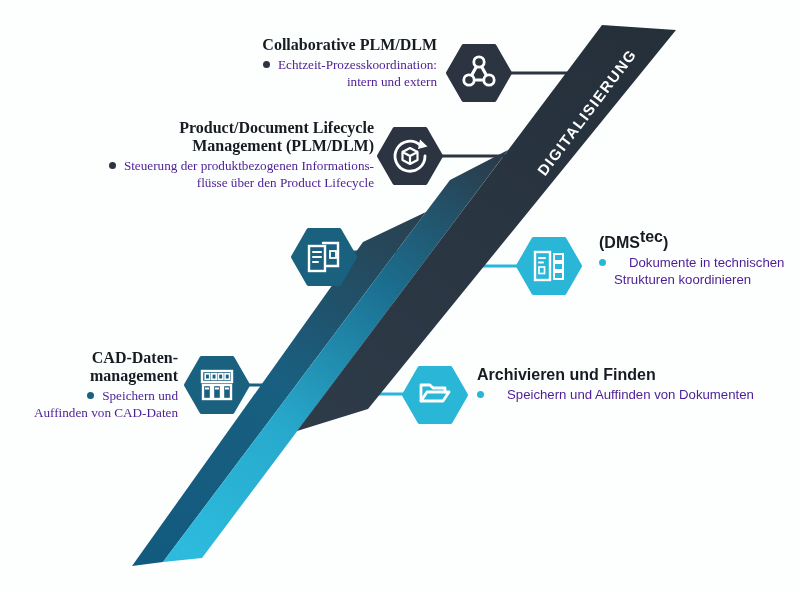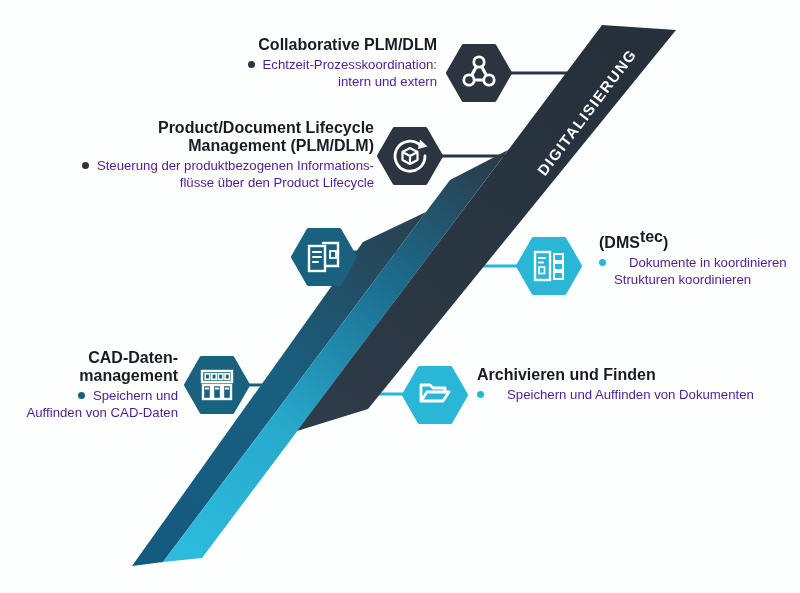--- a/index.html
+++ b/index.html
@@ -10,21 +10,21 @@
   .band-label{
     position:absolute;left:500px;top:103px;width:176px;height:20px;
     transform:rotate(-53deg);
     color:#ffffff;font-weight:bold;font-size:15px;letter-spacing:1.5px;
     text-align:center;white-space:nowrap;
   }
 
   .info{position:absolute;}
   .info .title{font-size:16px;line-height:18px;font-weight:bold;color:#171c23;}
   .info .body{font-size:13.2px;line-height:17px;color:#4c1d95;margin-top:2px;}
-  .info.align-right{text-align:right;}
+  .info.align-right{text-align:right;font-family:Liberation Serif, serif;}
   .info.align-left{text-align:left;}
 
   .bullet-line{display:flex;align-items:flex-start;}
   .align-right .bullet-line{justify-content:flex-end;}
   .dot{flex:0 0 auto;width:7px;height:7px;border-radius:50%;margin:5px 8px 0 0;}
   .cont{white-space:nowrap;}
   .align-left .cont{margin-left:15px;}
   sup{font-size:16px;line-height:0;}
 </style>
 </head>
@@ -163,21 +163,21 @@
       </div>
       <div class="cont">Auffinden von CAD-Daten</div>
     </div>
   </div>
 
   <div class="info align-left" style="top:234px;left:599px;">
     <div class="title"><span>(DMS</span><sup>tec</sup><span>)</span></div>
     <div class="body">
       <div class="bullet-line">
         <span class="dot" style="background:#29b6d7;"></span>
-        <span class="cont">Dokumente in koordinieren</span>
+        <span class="cont">Dokumente in technischen</span>
       </div>
       <div class="cont">Strukturen koordinieren</div>
     </div>
   </div>
 
   <div class="info align-left" style="top:366px;left:477px;">
     <div class="title">Archivieren und Finden</div>
     <div class="body">
       <div class="bullet-line">
         <span class="dot" style="background:#29b6d7;"></span>

